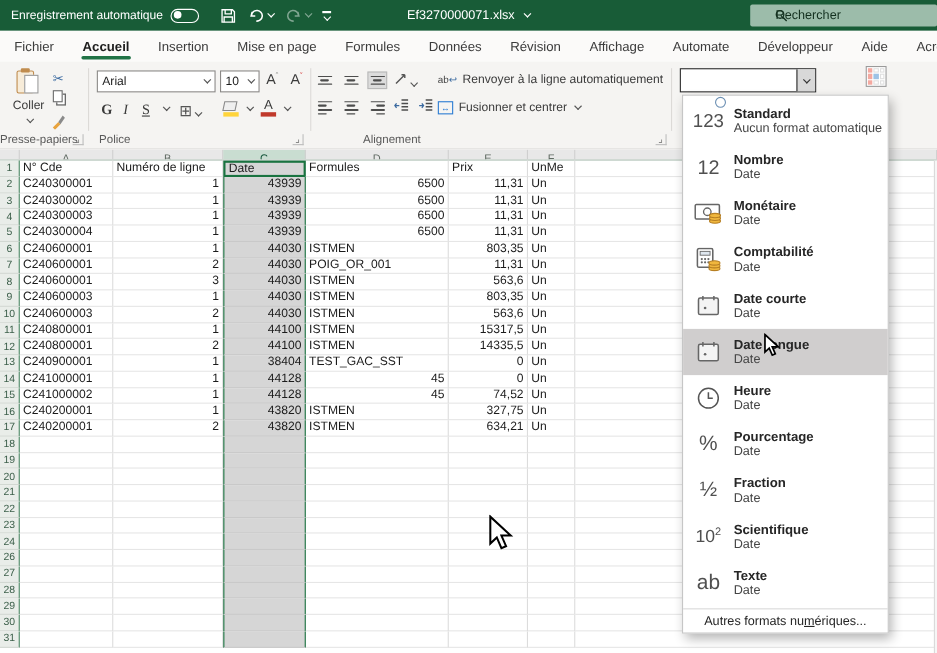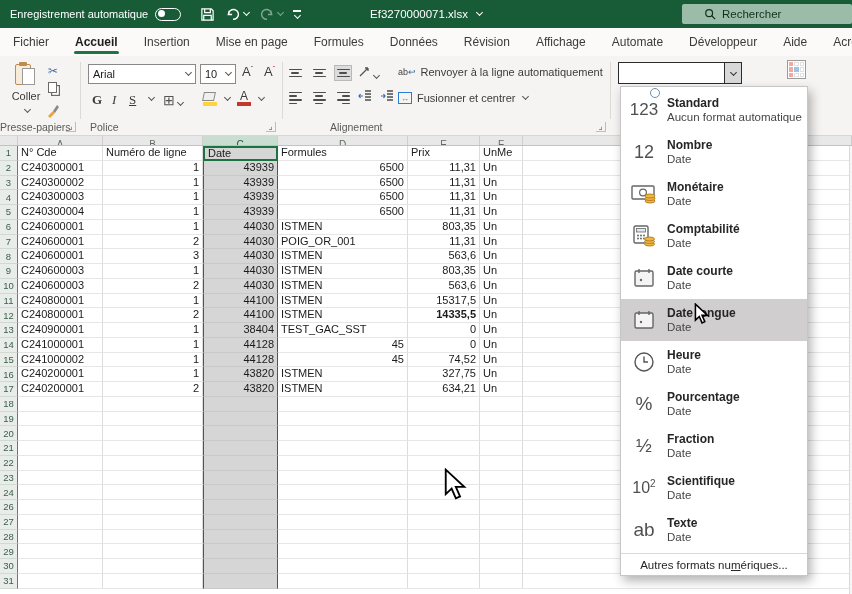--- a/index.html
+++ b/index.html
@@ -102,21 +102,21 @@
   </div>
   <div id="filename">
     <span>Ef3270000071.xlsx</span>
     <span class="chev"></span>
   </div>
   <div id="searchbox">
     <svg width="12" height="12" viewBox="0 0 14 14" style="position:absolute;left:22px">
         <circle cx="6" cy="6" r="4" fill="none" stroke="#13301f" stroke-width="1.4"></circle>
         <path d="M9 9 L13 13" stroke="#13301f" stroke-width="1.4"></path>
       </svg>
-    <span style="margin-left:22px">Rechercher</span>
+    <span style="margin-left:5px">Rechercher</span>
   </div>
 </div>
 
 <div id="tabrow">
     <div class="tab">Fichier</div>
     <div class="tab active">Accueil</div>
     <div class="tab">Insertion</div>
     <div class="tab">Mise en page</div>
     <div class="tab">Formules</div>
     <div class="tab">Données</div>
@@ -403,21 +403,21 @@
         <div class="cell E r" style="width: 72px;">15317,5</div>
         <div class="cell F" style="width: 43px;">Un</div>
         <div class="cell G" style="width: 329px;"></div>
       </div>
       <div class="row">
         <div class="rowhdr">12</div>
         <div class="cell A" style="width: 85px;">C240800001</div>
         <div class="cell B r" style="width: 100px;">2</div>
         <div class="cell C r sel" style="width: 75px;">44100</div>
         <div class="cell D" style="width: 130px;">ISTMEN</div>
-        <div class="cell E r" style="width: 72px; font-weight: bold;">14335,5</div>
+        <div class="cell E r" style="width: 72px;">14335,5</div>
         <div class="cell F" style="width: 43px;">Un</div>
         <div class="cell G" style="width: 329px;"></div>
       </div>
       <div class="row">
         <div class="rowhdr">13</div>
         <div class="cell A" style="width: 85px;">C240900001</div>
         <div class="cell B r" style="width: 100px;">1</div>
         <div class="cell C r sel" style="width: 75px;">38404</div>
         <div class="cell D" style="width: 130px;">TEST_GAC_SST</div>
         <div class="cell E r" style="width: 72px;">0</div>

